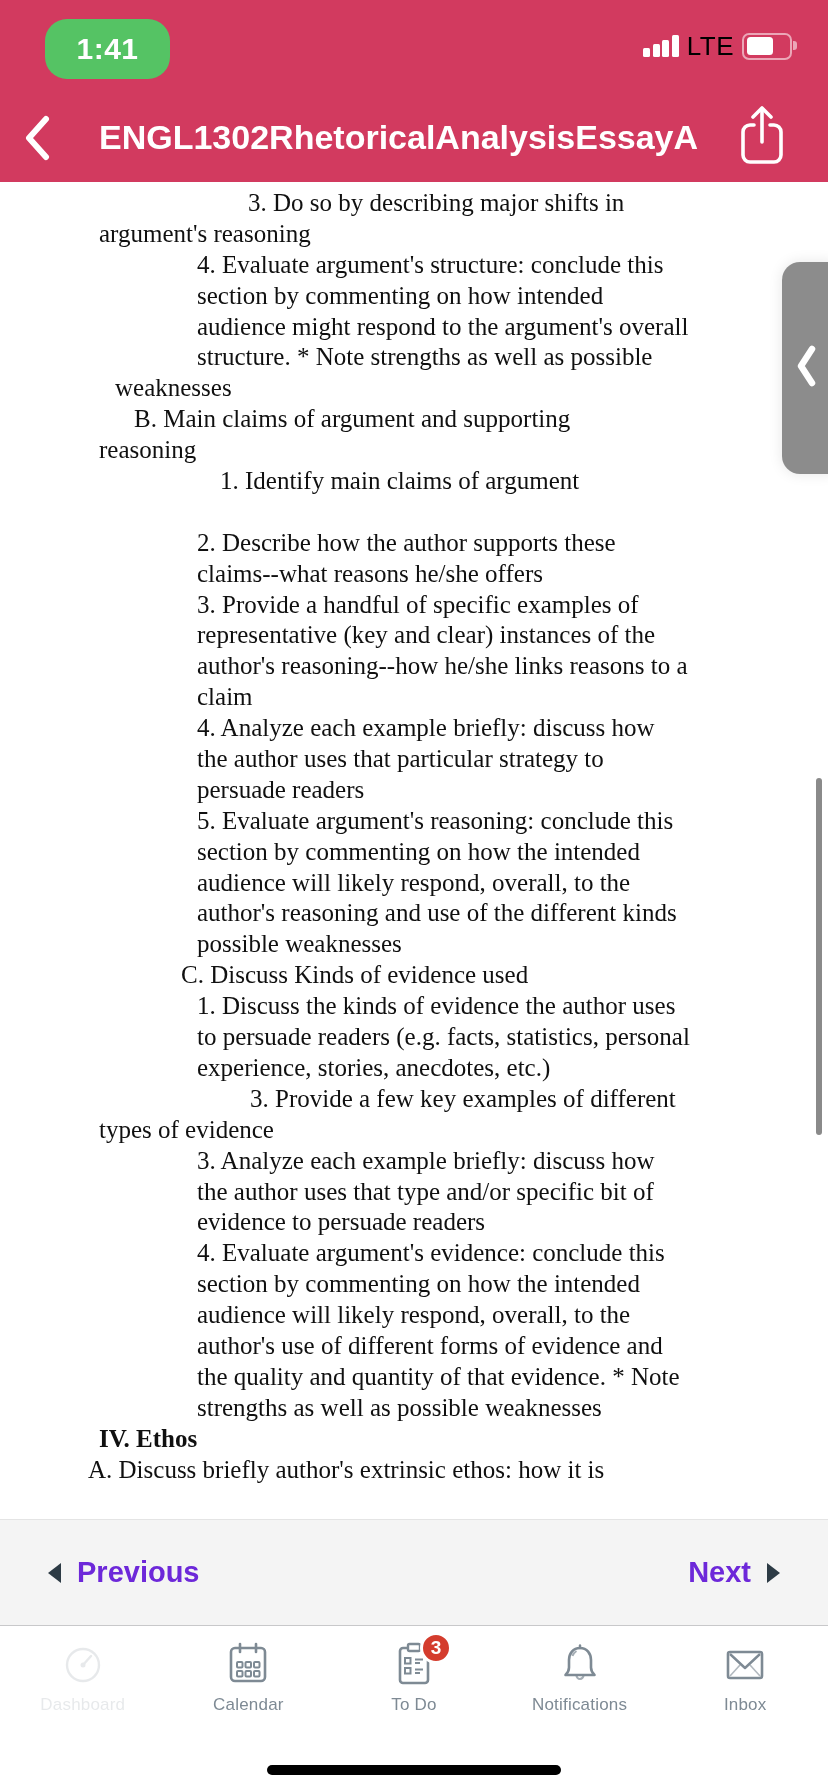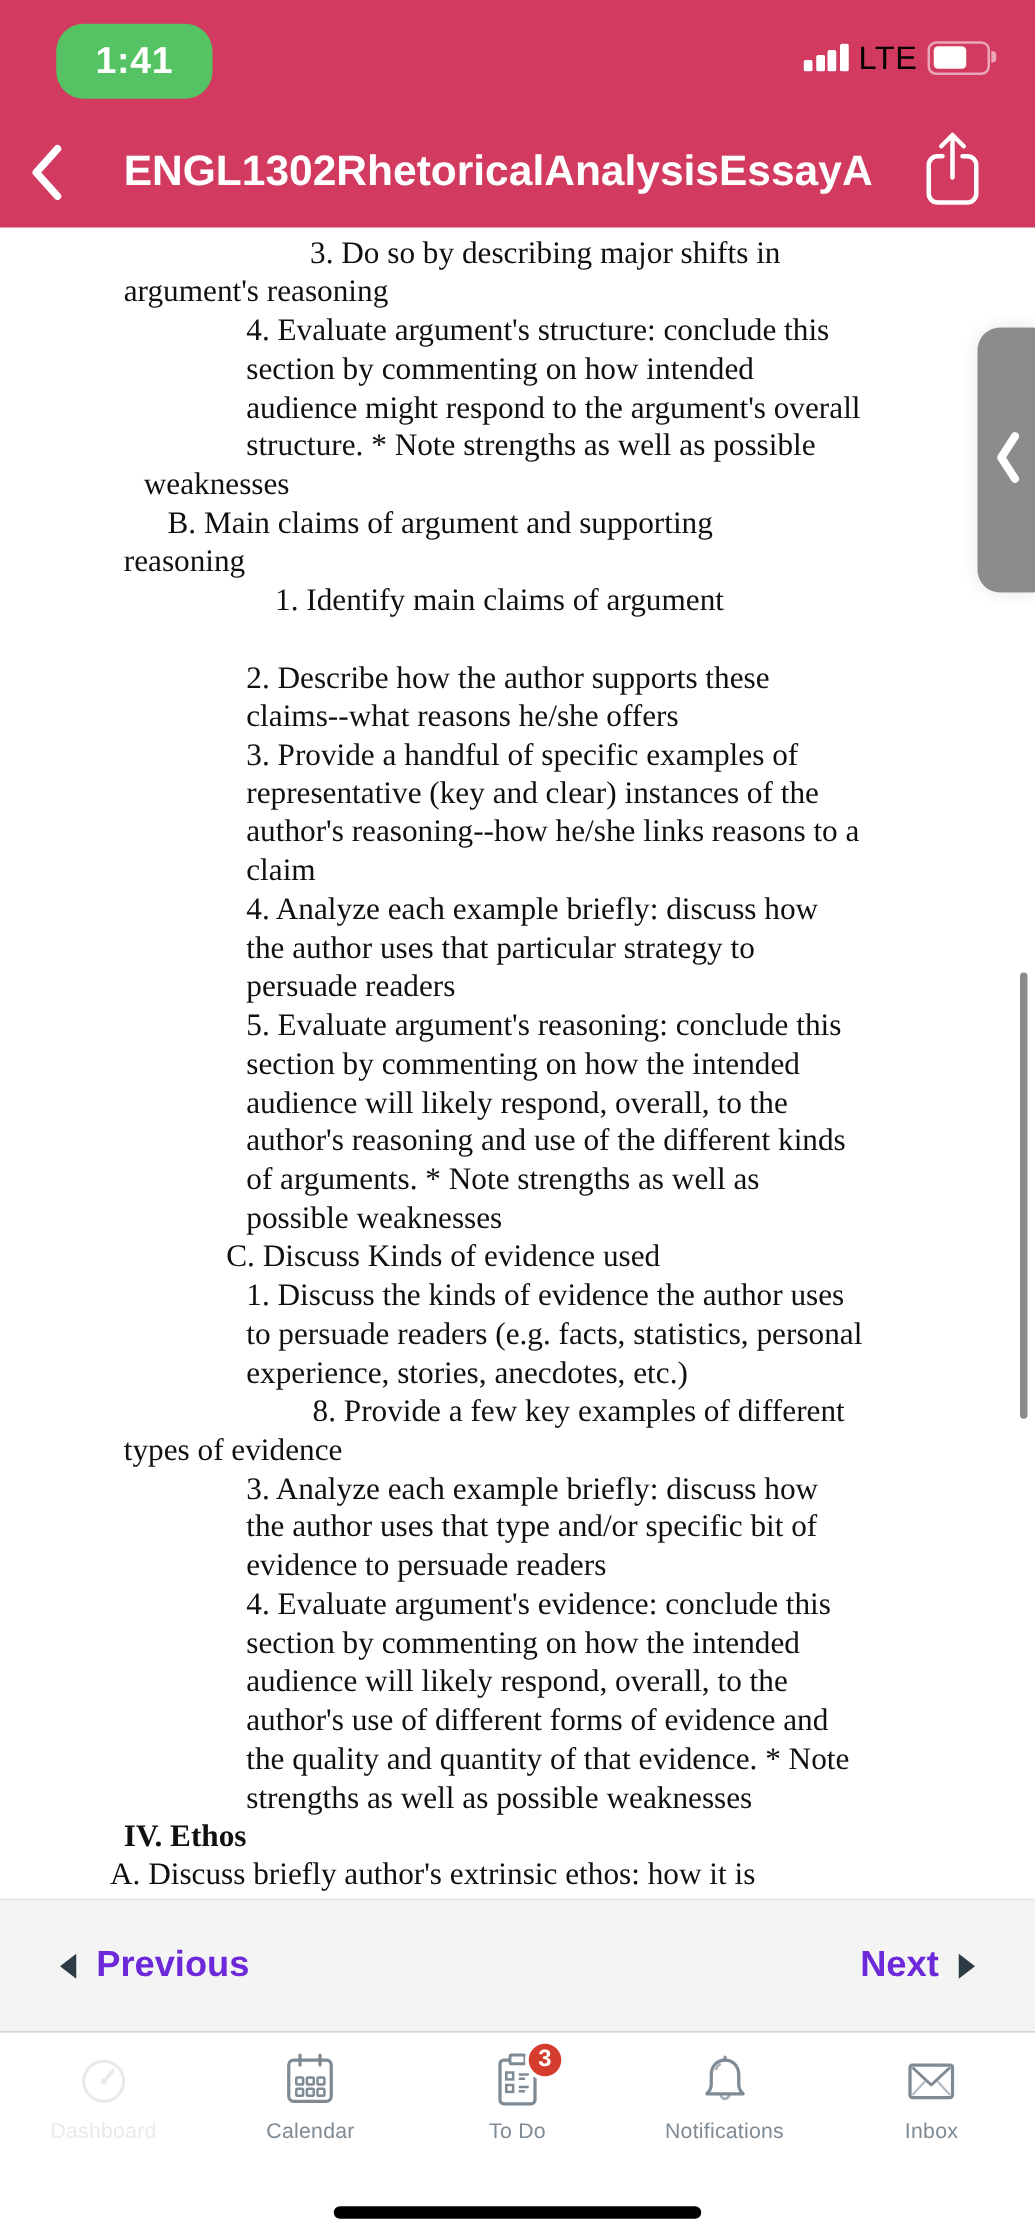--- a/index.html
+++ b/index.html
@@ -107,27 +107,26 @@
     <div class="line" style="padding-left: 197px;">representative (key and clear) instances of the</div>
     <div class="line" style="padding-left: 197px;">author's reasoning--how he/she links reasons to a</div>
     <div class="line" style="padding-left: 197px;">claim</div>
     <div class="line" style="padding-left: 197px;">4. Analyze each example briefly: discuss how</div>
     <div class="line" style="padding-left: 197px;">the author uses that particular strategy to</div>
     <div class="line" style="padding-left: 197px;">persuade readers</div>
     <div class="line" style="padding-left: 197px;">5. Evaluate argument's reasoning: conclude this</div>
     <div class="line" style="padding-left: 197px;">section by commenting on how the intended</div>
     <div class="line" style="padding-left: 197px;">audience will likely respond, overall, to the</div>
     <div class="line" style="padding-left: 197px;">author's reasoning and use of the different kinds</div>
-    <div class="line" style="padding-left: 197px;">of arguments. * Note strengths as well as</div>
     <div class="line" style="padding-left: 197px;">possible weaknesses</div>
     <div class="line" style="padding-left: 181px;">C. Discuss Kinds of evidence used</div>
     <div class="line" style="padding-left: 197px;">1. Discuss the kinds of evidence the author uses</div>
     <div class="line" style="padding-left: 197px;">to persuade readers (e.g. facts, statistics, personal</div>
     <div class="line" style="padding-left: 197px;">experience, stories, anecdotes, etc.)</div>
-    <div class="line" style="padding-left: 250px;">8. Provide a few key examples of different</div>
+    <div class="line" style="padding-left: 250px;">3. Provide a few key examples of different</div>
     <div class="line" style="padding-left: 99px;">types of evidence</div>
     <div class="line" style="padding-left: 197px;">3. Analyze each example briefly: discuss how</div>
     <div class="line" style="padding-left: 197px;">the author uses that type and/or specific bit of</div>
     <div class="line" style="padding-left: 197px;">evidence to persuade readers</div>
     <div class="line" style="padding-left: 197px;">4. Evaluate argument's evidence: conclude this</div>
     <div class="line" style="padding-left: 197px;">section by commenting on how the intended</div>
     <div class="line" style="padding-left: 197px;">audience will likely respond, overall, to the</div>
     <div class="line" style="padding-left: 197px;">author's use of different forms of evidence and</div>
     <div class="line" style="padding-left: 197px;">the quality and quantity of that evidence. * Note</div>
     <div class="line" style="padding-left: 197px;">strengths as well as possible weaknesses</div>

